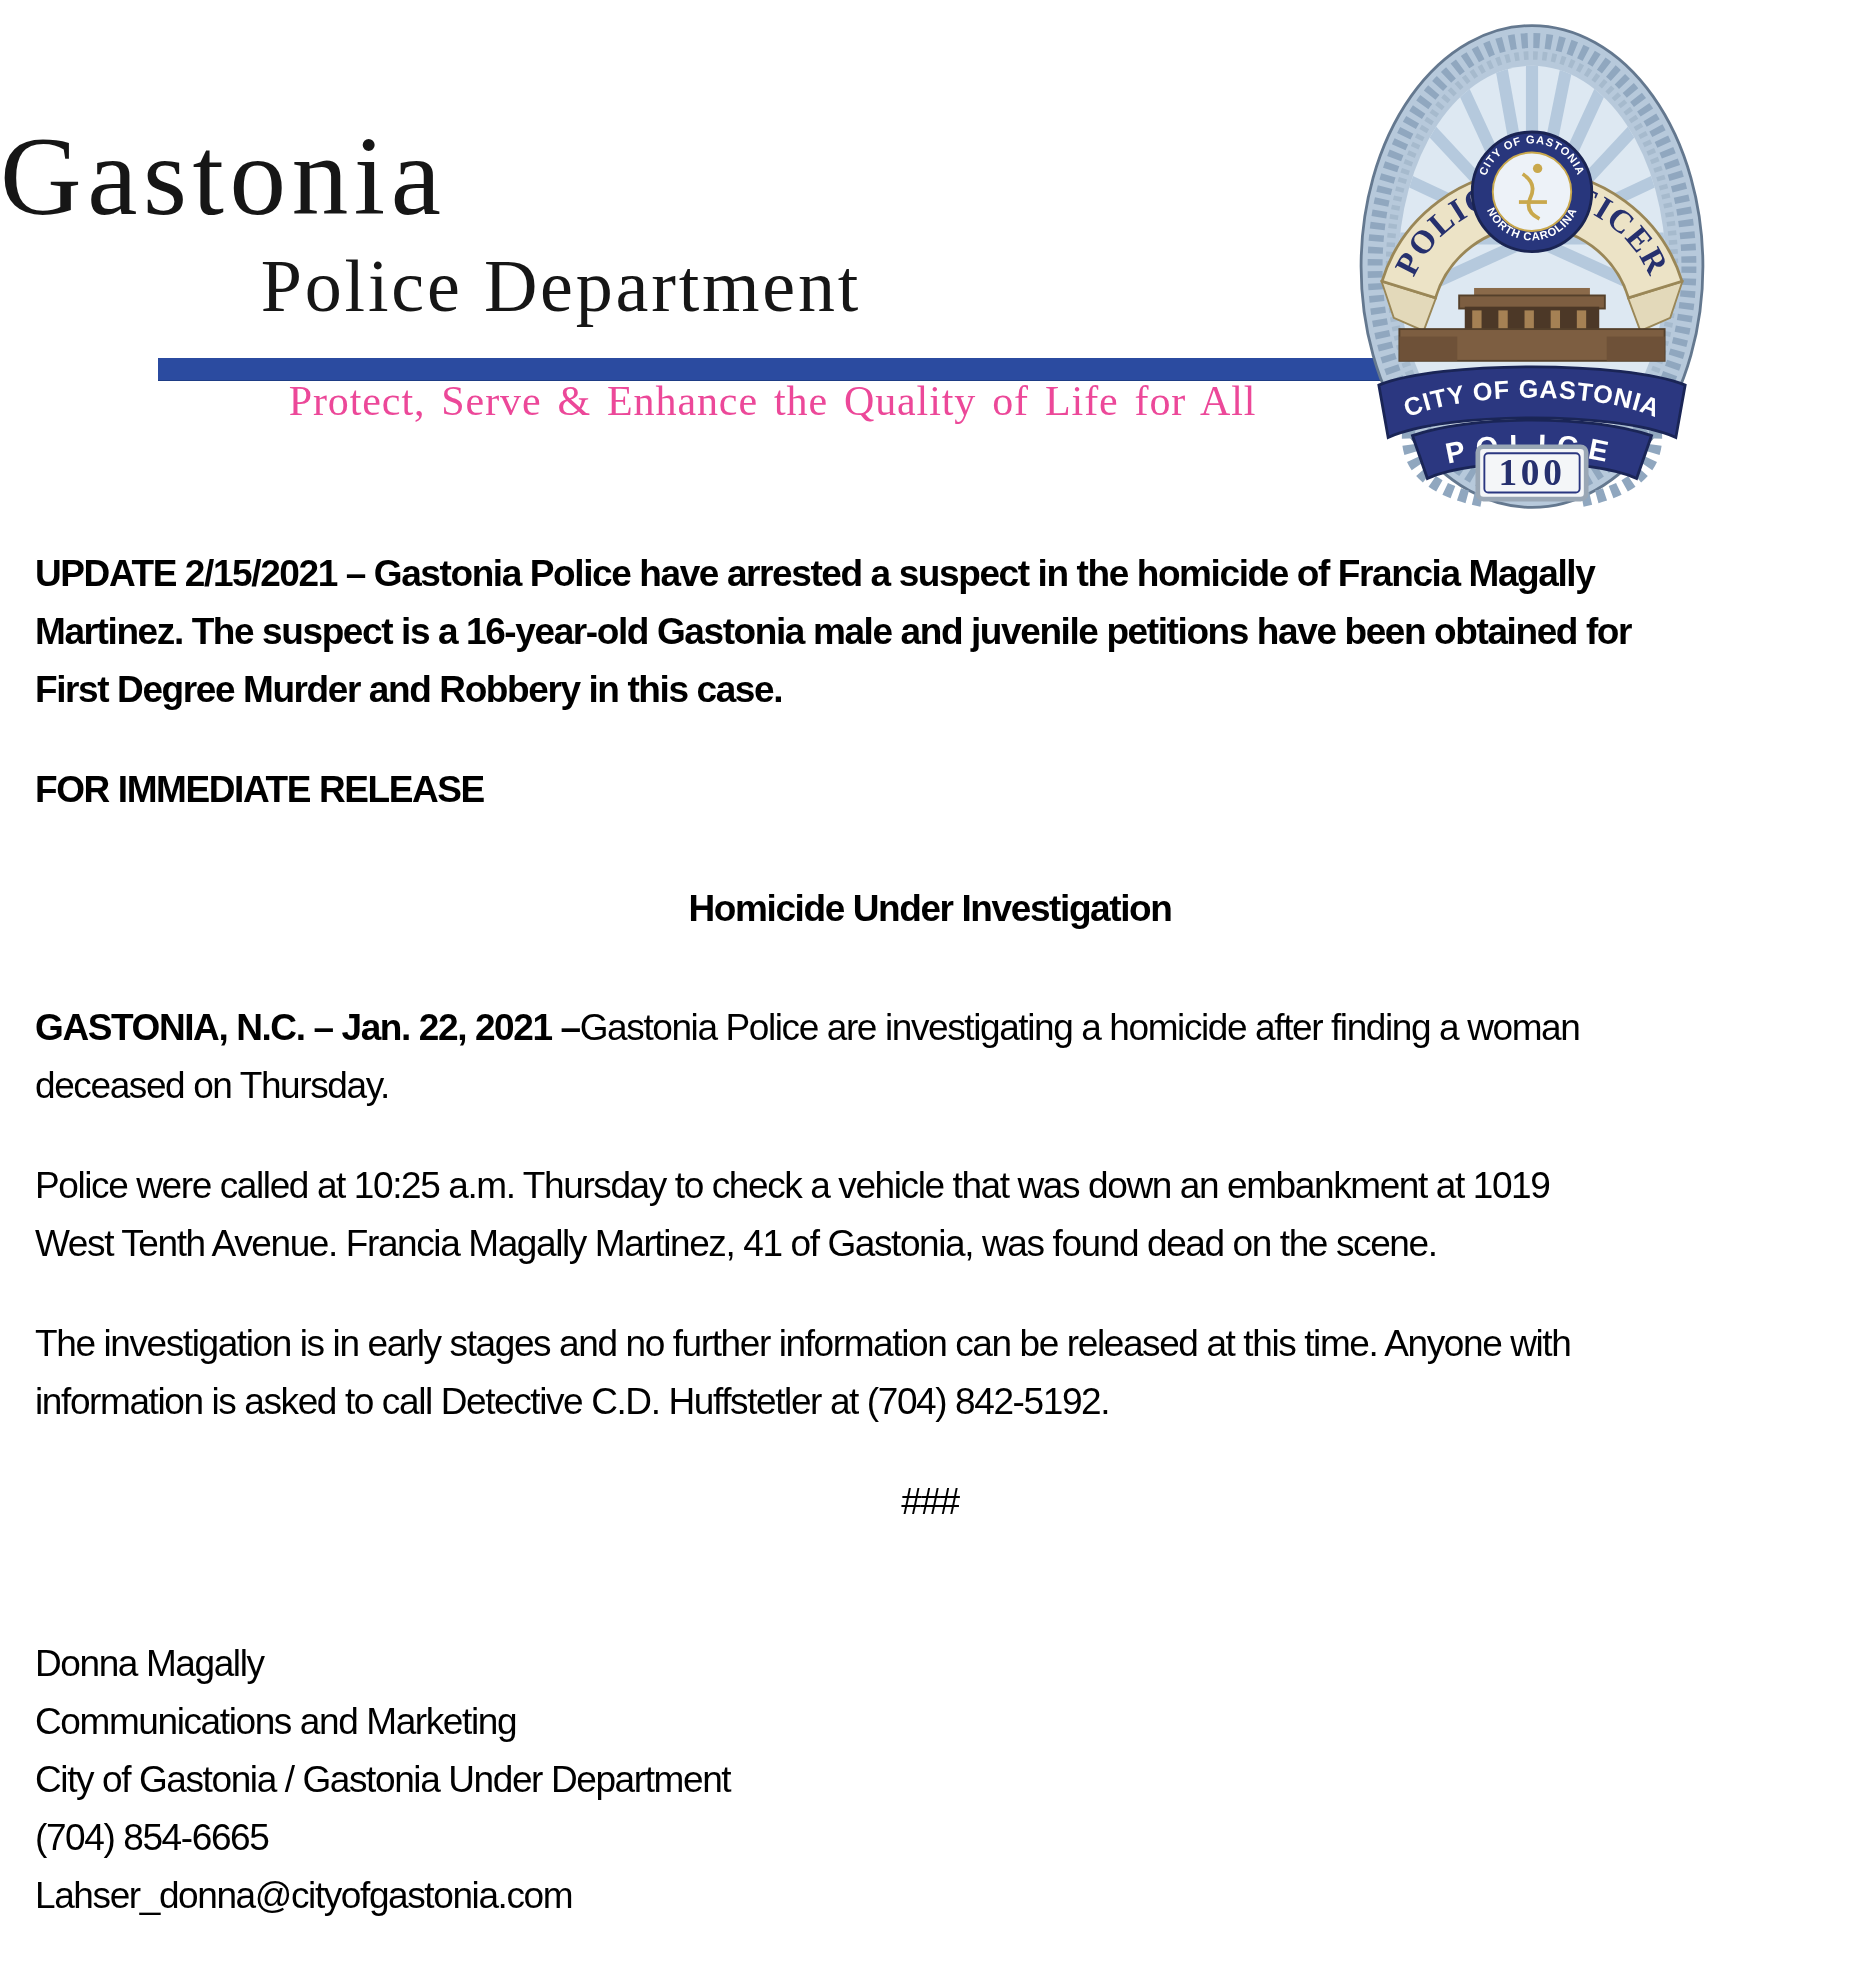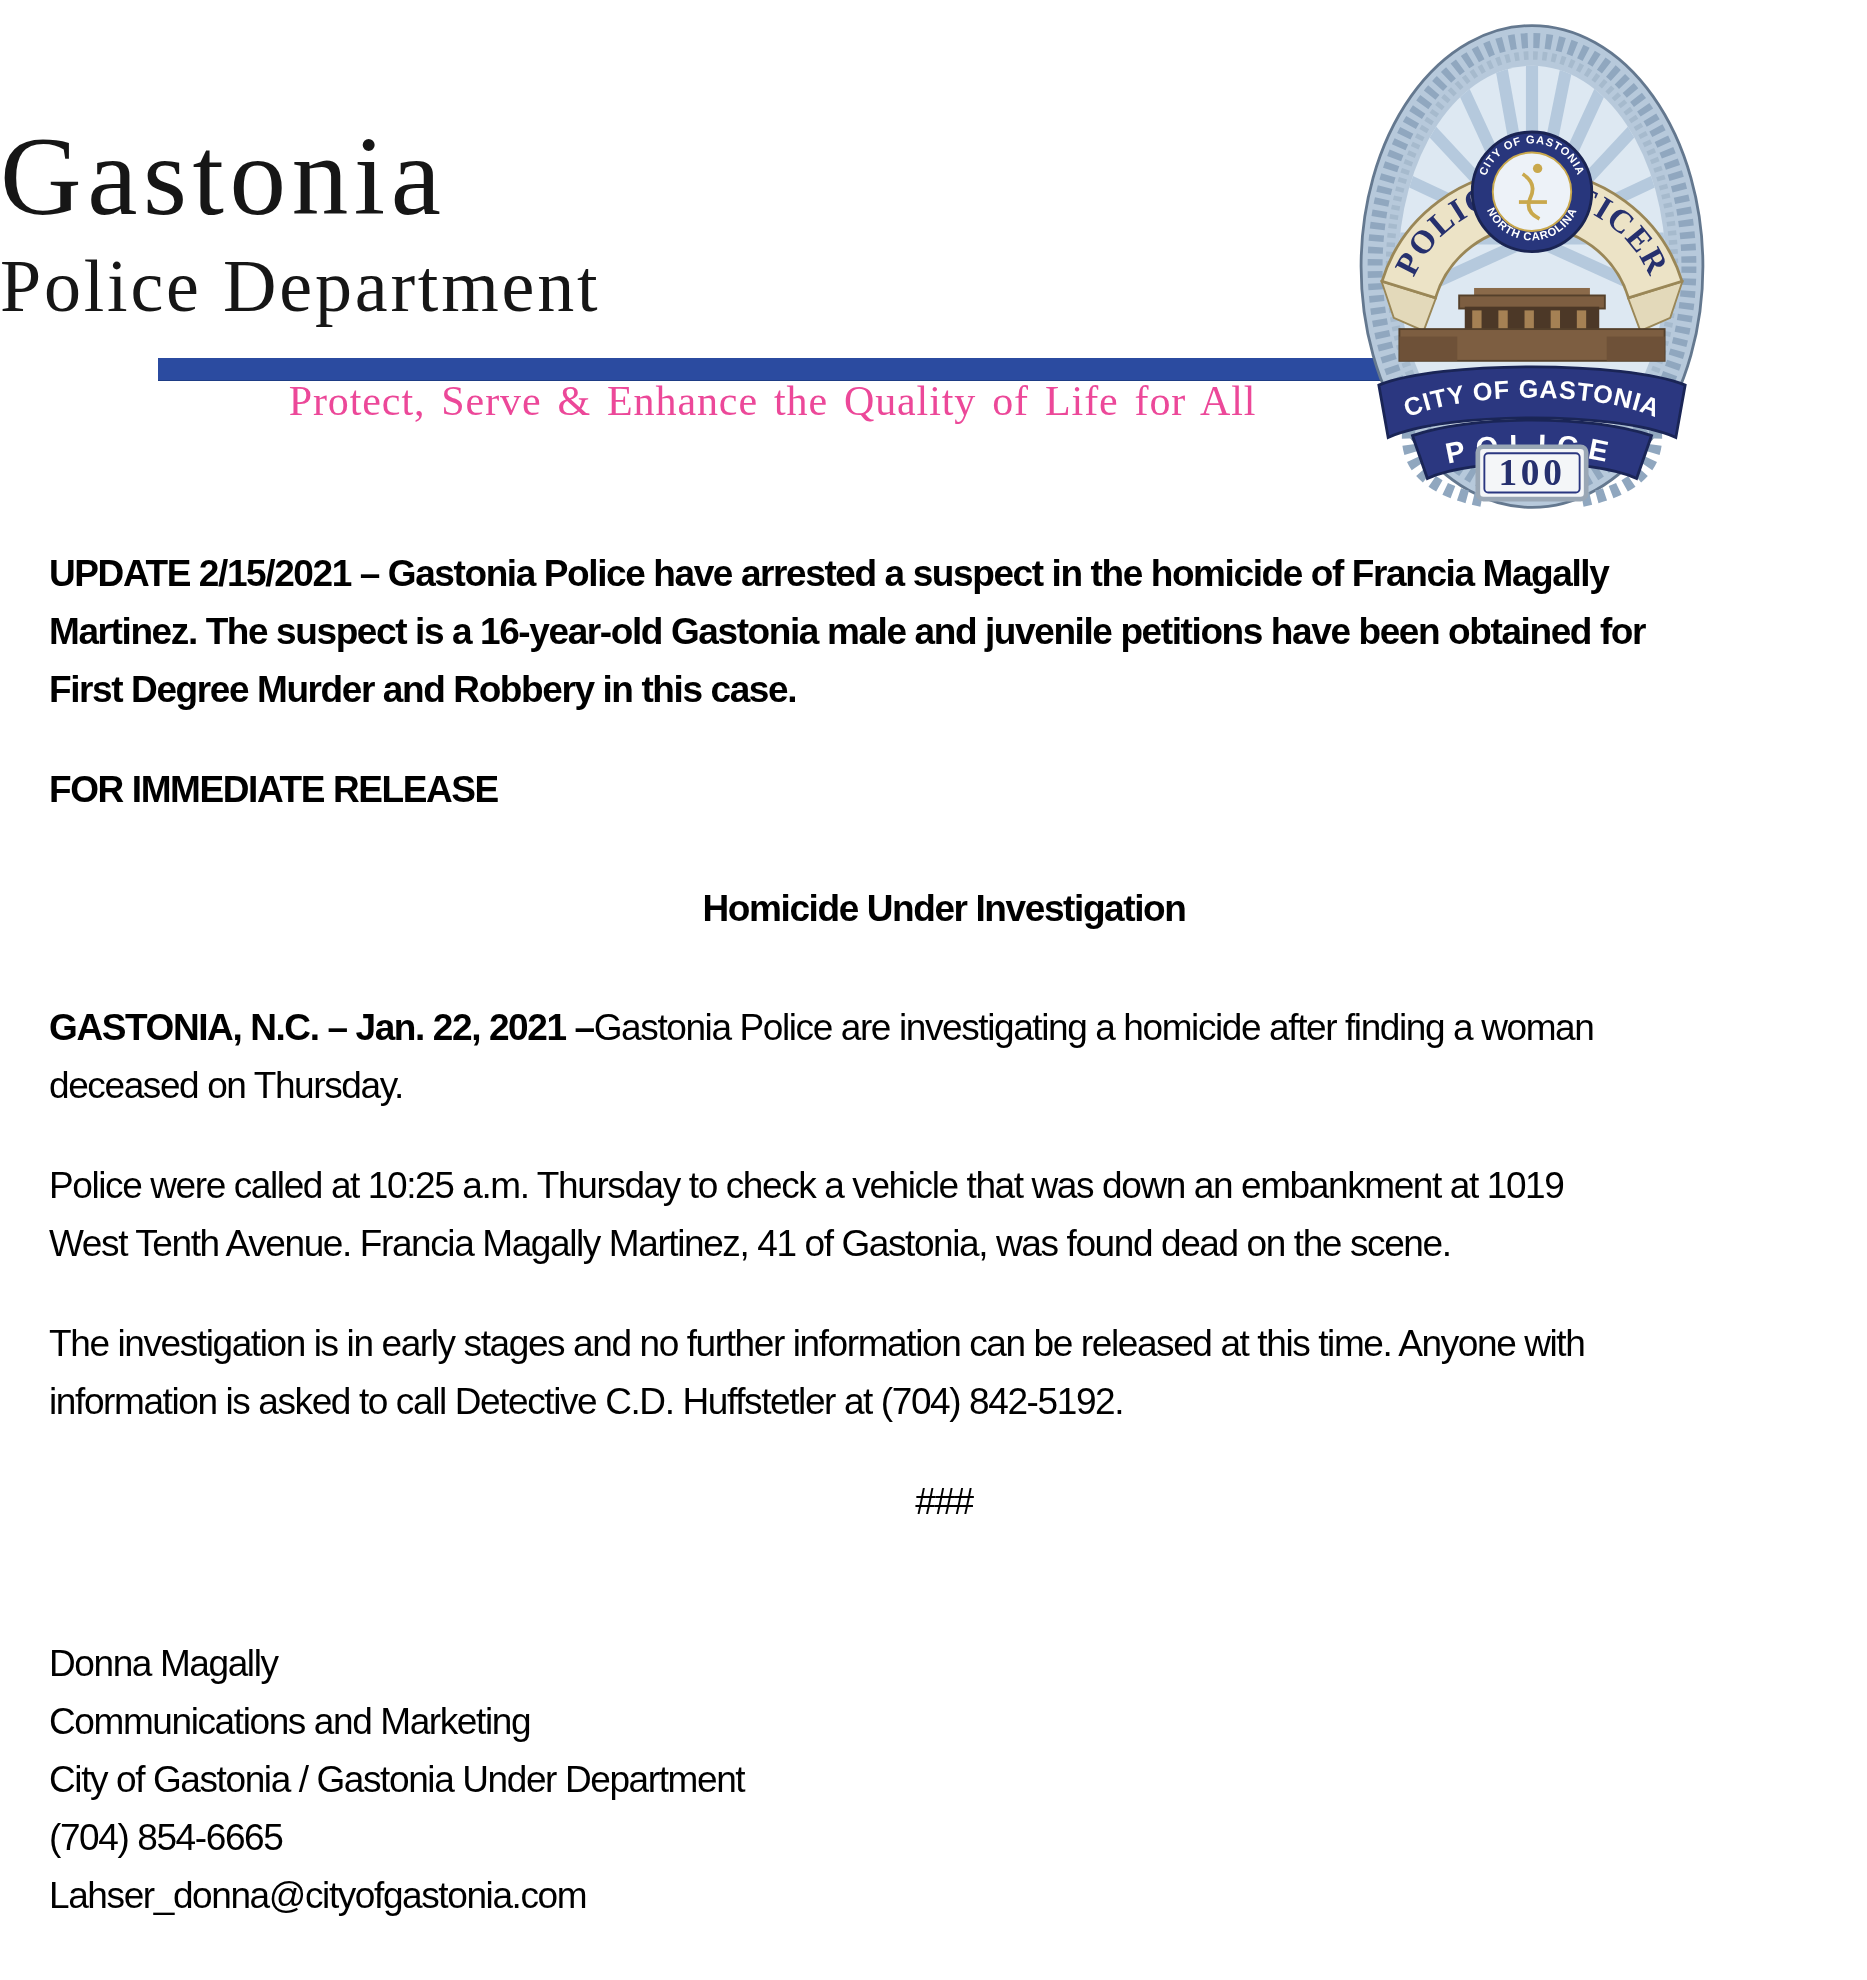--- a/index.html
+++ b/index.html
@@ -7,39 +7,39 @@
     position:relative; width:1867px; height:1980px; background:#ffffff;
     overflow:hidden; font-family:"Liberation Sans", sans-serif; color:#000;
   }
   
   .org-name {
     position:absolute; left:0; top:119px; width:1104px; 
     font-family:"Liberation Serif", serif; font-size:113px; letter-spacing:5.6px;
     color:#161616; line-height:1;
   }
   .org-subtitle {
-    position:absolute; left:0; top:249px; width:1122px; 
+    position:absolute; left:0; top:249px; width:1122px; text-align:center;
     font-family:"Liberation Serif", serif; font-size:74px; letter-spacing:2.8px;
     color:#161616; line-height:1;
   }
   .divider {
     position:absolute; left:158px; top:358px; width:1229px; height:22px;
     background:#2b4ba0; border-bottom:1.9px solid #1e3d85;
   }
   .tagline {
     position:absolute; left:158px; top:375px; width:1229px; text-align:center;
     font-family:"Liberation Serif", serif; font-size:42px; letter-spacing:0.9px;
     word-spacing:4.6px; color:#ec4899; line-height:1.25;
   }
   .badge { position:absolute; left:1354px; top:18.6px; }
   .badge text { font-family:"Liberation Serif", serif; font-weight:bold; fill:#26306e; }
   .badge text.sans { font-family:"Liberation Sans", sans-serif; fill:#ffffff; }
   
   .body-text {
-    position:absolute; left:49px; top:545px; width:1790px;
+    position:absolute; left:35px; top:545px; width:1790px;
     font-size:37px; line-height:58px; letter-spacing:-1.4px;
   }
   .para { margin:0 0 42px 0; white-space:pre; }
   .bold { font-weight:bold; }
   .centered { text-align:center; }
   .para.release { margin-bottom:61px; }
   .para.headline { margin-bottom:61px; }
   .para.endmark { margin-bottom:0; }
   .signature { margin-top:104px; }
   .signature .sig-line { line-height:58px; }

